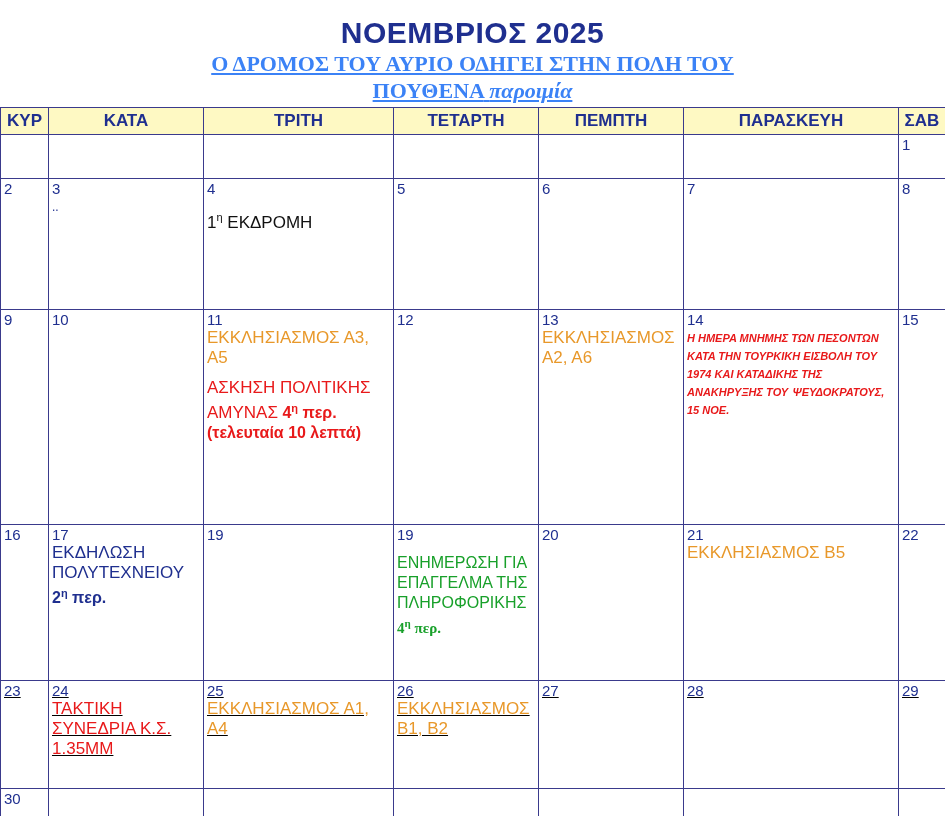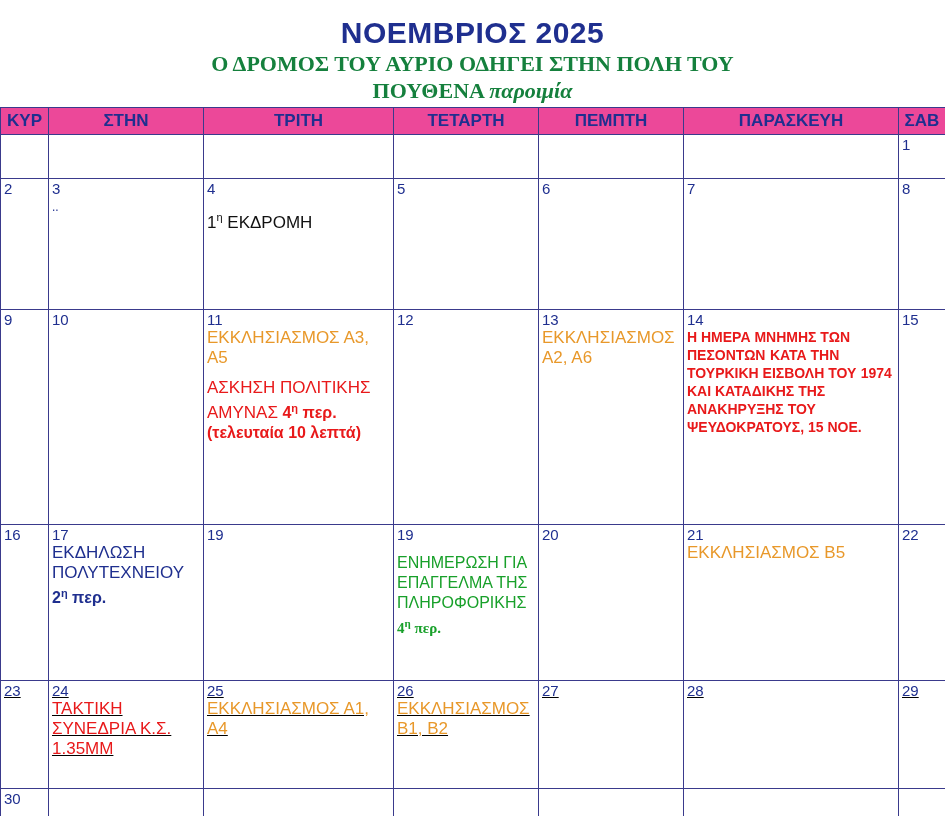--- a/index.html
+++ b/index.html
@@ -21,40 +21,41 @@
   }
   .month-title {
     color: #1f2f8f;
     font-weight: bold;
     font-size: 30px;
     letter-spacing: 0.5px;
     line-height: 34px;
     font-family: "Liberation Sans", sans-serif;
   }
   .proverb {
-    color: #15803d;
+    color: #3b82f6;
     font-weight: bold;
     font-size: 22px;
     line-height: 27px;
     font-family: "Liberation Serif", serif;
     padding: 0 40px;
+    text-decoration: underline;
   }
   .proverb .attr {
     font-style: italic;
     font-weight: bold;
   }
   table.cal {
     border-collapse: collapse;
     width: 945px;
     table-layout: fixed;
     margin-top: 3px;
   }
   table.cal th {
     border: 1px solid #3a3a8c;
-    background: #ec4899;
+    background: #fef9c3;
     color: #1f2f8f;
     font-weight: bold;
     font-size: 17px;
     height: 27px;
     padding: 1px 2px;
     font-family: "Liberation Sans", sans-serif;
   }
   table.cal td {
     border: 1px solid #3a3a8c;
     vertical-align: top;
@@ -79,21 +80,21 @@
   }
   .c-orange { color: #e8982a; }
   .c-red { color: #e8191a; }
   .c-green { color: #18a02a; }
   .c-blue { color: #1f2f8f; }
   .c-dark { color: #111111; }
   .f18 { font-size: 17px; text-align: center; }
   .f16 { font-size: 16px; }
   .f15 { font-size: 15px; font-family: Liberation Serif, serif; }
   .f12 { font-size: 12px; }
-  .f11 { font-size: 14px; font-weight: bold; line-height: 14px; }
+  .f11 { font-size: 11px; font-weight: bold; line-height: 14px; font-style: italic; }
   .bold { font-weight: bold; }
   .sup { font-size: 11px; vertical-align: super; }
   .row-h1 { height: 44px; }
   .row-h2 { height: 131px; }
   .row-h3 { height: 215px; }
   .row-h4 { height: 156px; }
   .row-h5 { height: 108px; text-decoration: underline; }
   .row-h6 { height: 36px; padding-left: 28px; }
   .gap { height: 10px; display: block; }
 </style>
@@ -109,21 +110,21 @@
       <br>
       <span>ΠΟΥΘΕΝΑ</span>
       <span class="attr">παροιμία</span>
     </div>
   </div>
 
   <table class="cal">
     <thead>
       <tr>
         <th style="width:48px">ΚΥΡ</th>
-        <th style="width:155px">ΣΤΗΝ</th>
+        <th style="width:155px">ΚΑΤΑ</th>
         <th style="width:190px">ΤΡΙΤΗ</th>
         <th style="width:145px">ΤΕΤΑΡΤΗ</th>
         <th style="width:145px">ΠΕΜΠΤΗ</th>
         <th style="width:215px">ΠΑΡΑΣΚΕΥΗ</th>
         <th style="width:47px">ΣΑΒ</th>
       </tr>
     </thead>
     <tbody>
 
       <tr class="row-h1">

